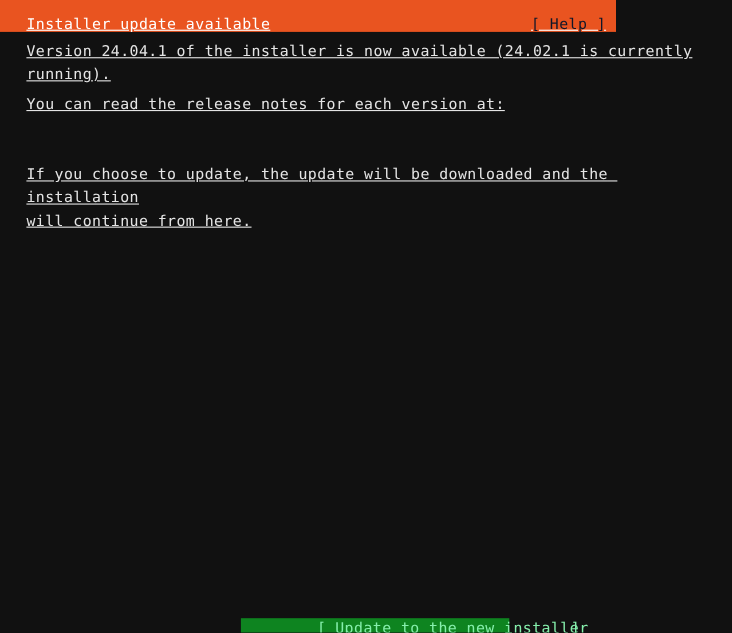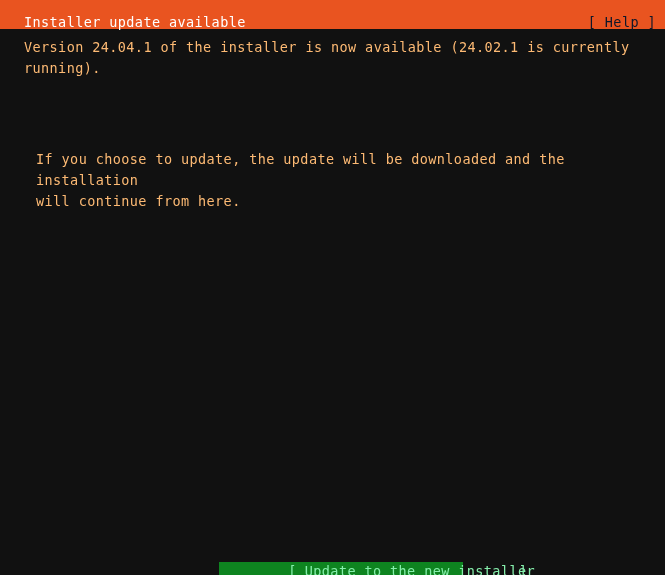--- a/index.html
+++ b/index.html
@@ -24,28 +24,29 @@
     height: 575px;
     background: #111111;
     overflow: hidden;
   }
 
   
   #header {
     position: absolute;
     left: 0;
     top: 0;
-    width: 665px;
+    width: 560px;
     height: 29px;
     background: #e95420;
     display: flex;
     align-items: center;
     justify-content: space-between;
     box-sizing: border-box;
     padding: 16px 9px 0 24px;
+    text-decoration: underline;
   }
   #header .title {
     color: #ffffff;
     letter-spacing: 0.4px;
     white-space: pre;
   }
   #header .help {
     color: #0f172a;
     letter-spacing: 0.4px;
     white-space: pre;
@@ -59,26 +60,27 @@
     top: 29px;
     width: 665px;
     height: 546px;
     box-sizing: border-box;
   }
   .para {
     position: absolute;
     left: 24px;
     white-space: pre-wrap;
     letter-spacing: 0.4px;
-    color: #fdba74;
+    color: #e5e5e5;
+    text-decoration: underline;
   }
   #p-version  { top: 8px;  width: 610px; }
   #p-notes    { top: 56px; width: 610px; }
   #p-url      { top: 98px; left: 152px; }
-  #p-continue { top: 120px; width: 615px; margin-left: 12px; }
+  #p-continue { top: 120px; width: 615px; }
 
   
   #buttons {
     position: absolute;
     left: 219px;
     top: 514px;
     width: 246px;
   }
   .btn {
     display: block;
@@ -118,20 +120,21 @@
   <div id="header">
     <span class="title">Installer update available</span>
     <span class="help">[ Help ]</span>
   </div>
 
   <div id="content">
 
     <div class="para" id="p-version">Version 24.04.1 of the installer is now available (24.02.1 is currently
 running).</div>
 
+    <div class="para" id="p-notes">You can read the release notes for each version at:</div>
 
 
     <div class="para" id="p-continue">If you choose to update, the update will be downloaded and the installation
 will continue from here.</div>
 
     <div id="buttons">
 
       <div class="btn">
         <span class="bracket-l">[</span><span class="btn-label">Update to the new installer</span><span class="bracket-r">]</span>
       </div>

